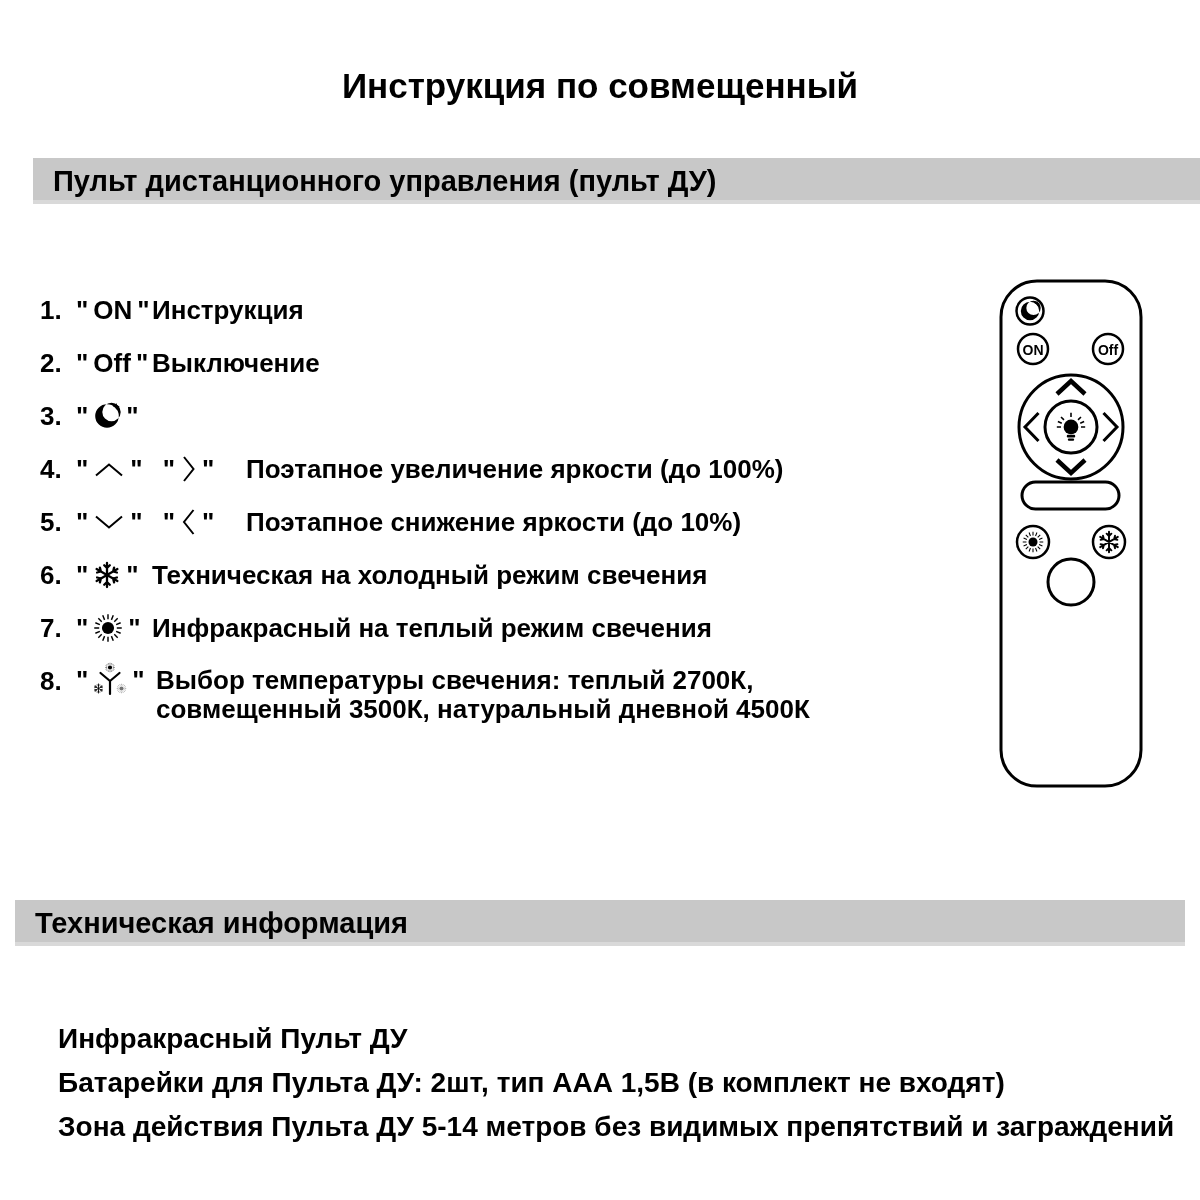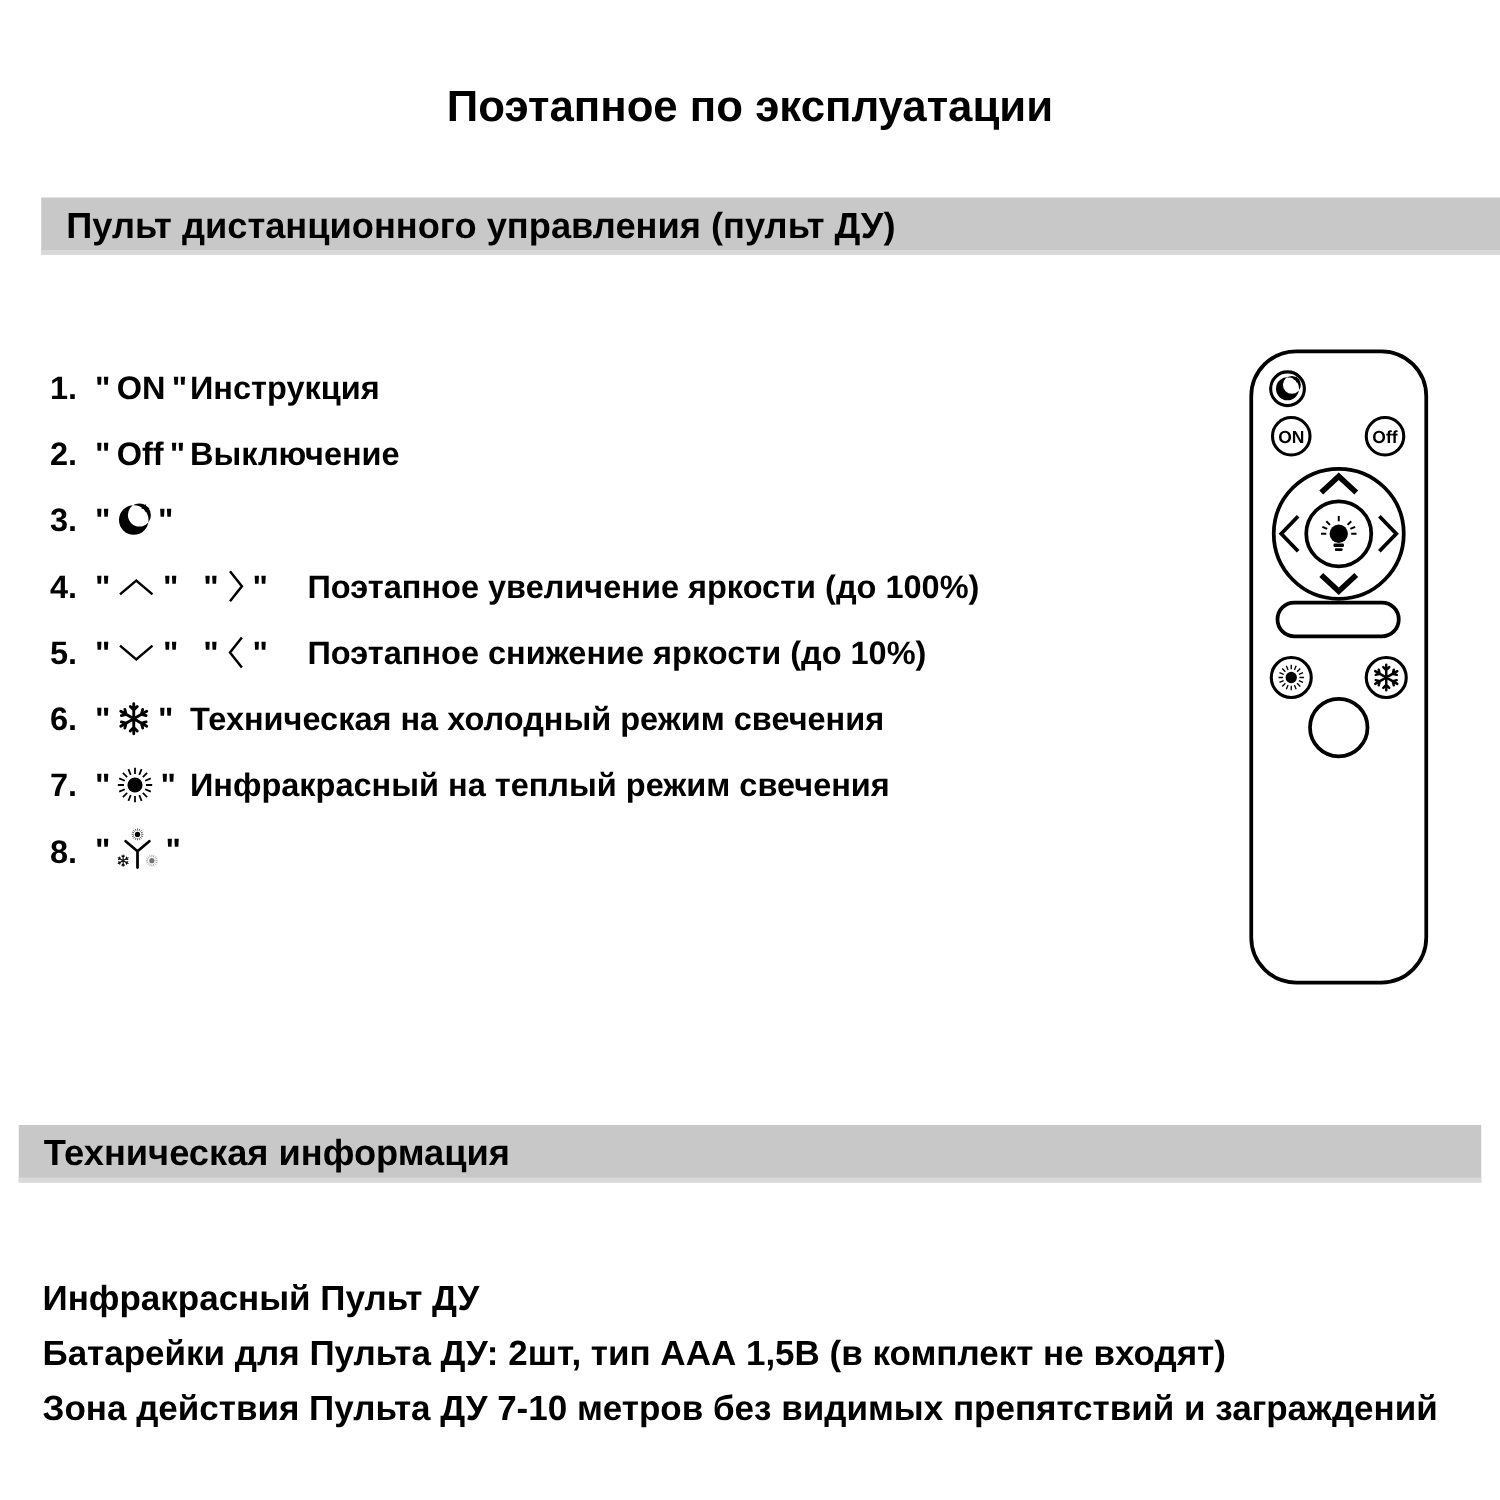--- a/index.html
+++ b/index.html
@@ -32,21 +32,21 @@
   .num{width:36px;flex:0 0 36px;}
   .sym{display:flex;align-items:center;gap:5px;flex:0 0 76px;width:76px;}
   .sym.wide{flex:0 0 170px;width:170px;}
   .sym.y8{flex:0 0 80px;width:80px;margin-top:-4px;}
   .sym .gap{width:10px;}
   .desc{white-space:nowrap;}
   .desc .line{display:block;line-height:29px;}
   .icon{display:block;}
   .remote-svg{position:absolute;left:995px;top:276px;}
   .tech-lines{position:absolute;left:34px;top:1024px;font-size:28px;}
-  .tech-line{display:block;line-height:30px;margin-bottom:14px;white-space:nowrap;}
+  .tech-line{display:block;line-height:30px;margin-bottom:14px;white-space:nowrap;margin-left:24px;}
   .defs-holder{position:absolute;width:0;height:0;overflow:hidden;}
 </style>
 </head>
 <body>
 
 <svg class="defs-holder" aria-hidden="true">
   <defs>
     <g id="ic-moon">
       <path d="M -11.8 0 A 11.8 11.8 0 1 0 11.8 0 A 11.8 11.8 0 1 0 -11.8 0 Z
                M -4.7 -4 A 9.2 9.2 0 1 1 13.7 -4 A 9.2 9.2 0 1 1 -4.7 -4 Z" fill="#000" fill-rule="evenodd"></path>
@@ -78,21 +78,21 @@
     </g>
     <g id="ic-ysel">
       <path fill="none" stroke="#000" stroke-width="2.2" stroke-linecap="round" d="M0 0 L-9.5 -8 M0 0 L9.5 -8 M0 0 L0 13"></path>
       <use href="#ic-sun" transform="translate(0,-13.5) scale(0.38)"></use>
       <use href="#ic-snow" transform="translate(-11.5,7.5) scale(0.38)"></use>
       <use href="#ic-sun" transform="translate(11.5,7.5) scale(0.38)" opacity="0.55"></use>
     </g>
   </defs>
 </svg>
 
-<div class="page-title">Поэтапное по эксплуатации</div>
+<div class="page-title">Инструкция по совмещенный</div>
 
 <div class="section-bar" id="bar-remote">Пульт дистанционного управления (пульт ДУ)</div>
 
 <ul class="instr-list">
 
   <li class="instr-item">
     <span class="num">1.</span>
     <span class="sym">
         <span class="q">"</span>
         <span>ON</span>
@@ -183,20 +183,24 @@
   </li>
 
   <li class="instr-item two-line">
     <span class="num">8.</span>
     <span class="sym y8">
         <span class="q">"</span>
         <svg class="icon" width="34" height="36" viewBox="-17 -19 34 36">
           <use href="#ic-ysel"></use>
         </svg>
         <span class="q">"</span>
+      </span>
+    <span class="desc">
+        <span class="line">Выбор температуры свечения: теплый 2700К,</span>
+        <span class="line">совмещенный 3500К, натуральный дневной 4500К</span>
       </span>
   </li>
 
 </ul>
 
 <svg class="remote-svg" width="152" height="518" viewBox="0 0 152 518">
   <rect x="6" y="5" width="140" height="505" rx="36" fill="#fff" stroke="#000" stroke-width="3"></rect>
 
   <g>
     <circle cx="35" cy="35" r="13.5" fill="none" stroke="#000" stroke-width="2.5"></circle>
@@ -236,14 +240,14 @@
   </g>
 
   <circle cx="76" cy="306" r="23" fill="none" stroke="#000" stroke-width="3"></circle>
 </svg>
 
 <div class="section-bar" id="bar-tech">Техническая информация</div>
 
 <div class="tech-lines">
   <span class="tech-line">Инфракрасный Пульт ДУ</span>
   <span class="tech-line">Батарейки для Пульта ДУ: 2шт, тип ААА 1,5В (в комплект не входят)</span>
-  <span class="tech-line">Зона действия Пульта ДУ 7-10 метров без видимых препятствий и заграждений</span>
+  <span class="tech-line">Зона действия Пульта ДУ 5-14 метров без видимых препятствий и заграждений</span>
 </div>
 
 </body></html>

